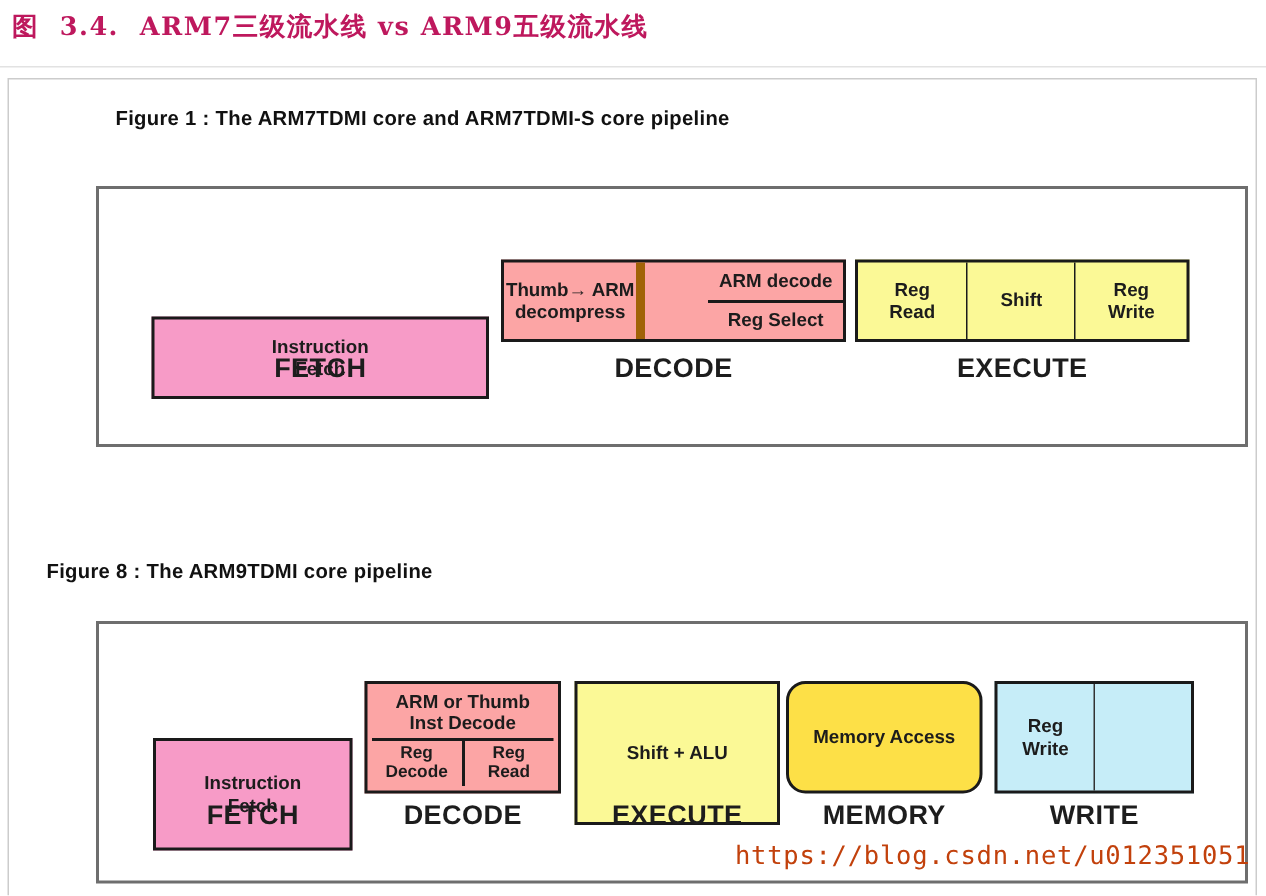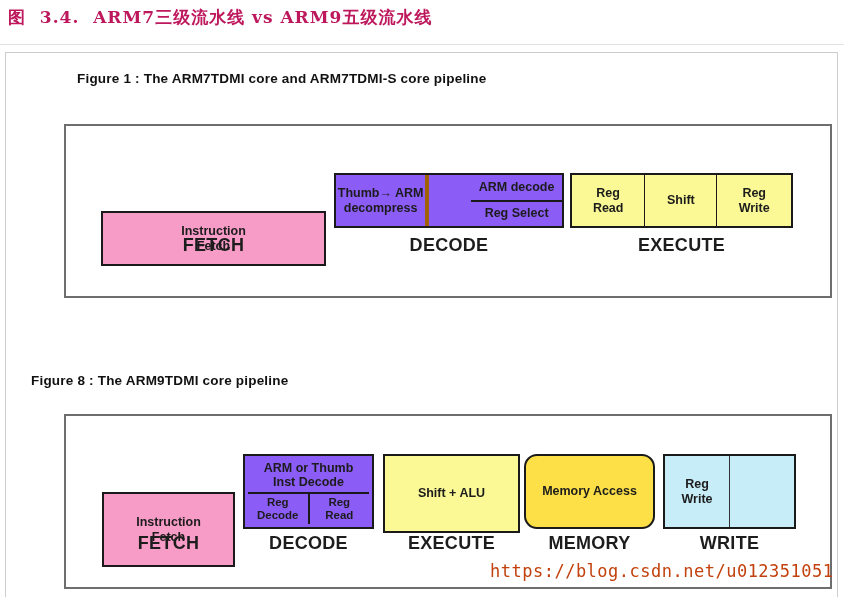--- a/index.html
+++ b/index.html
@@ -66,48 +66,48 @@
     align-items: center;
     justify-content: center;
     text-align: center;
     font-weight: bold;
     font-size: 12.5px;
     line-height: 15px;
     color: #1c1c1c;
     white-space: pre-line;
   }
   .pink   { background: #F79BC7; margin-top: 38px; }
-  .orange { background: #8b5cf6; }
+  .orange { background: #fca5a5; }
   .yellow { background: #FBF996; }
   .green  { background: #fde047; border-radius: 13px; }
   .cyan   { background: #C6EDF8; }
   .cell {
     display: flex;
     align-items: center;
     justify-content: center;
     text-align: center;
     white-space: pre-line;
   }
   
   .f1-fetch  { left: 35px;  top: 47px; width: 225px; height: 55px; }
   .f1-decode { left: 268px; top: 47px; width: 230px; height: 55px; padding: 0; align-items: stretch; }
   .f1-exec   { left: 504px; top: 47px; width: 223px; height: 55px; padding: 0; align-items: stretch; }
   .f1-decode .dleft  { flex: 112 0 0; }
-  .f1-decode .dright { flex: 114 0 0; display: flex; flex-direction: column; border-left: 4px solid #a16207; padding-left: 42px; }
+  .f1-decode .dright { flex: 114 0 0; display: flex; flex-direction: column; border-left: 6px solid #a16207; padding-left: 42px; }
   .f1-decode .dright .cell { flex: 1 1 0; }
   .f1-decode .dright .cell + .cell { border-top: 2px solid #1a1a1a; }
   .f1-exec .cell + .cell { border-left: 1px solid #1a1a1a; }
   .f1-exec .w1 { flex: 58 0 0; }
   .f1-exec .w2 { flex: 57 0 0; }
   .f1-exec .w3 { flex: 49 0 0; }
   .f1-exec .w4 { flex: 59 0 0; }
   
   .f2-fetch  { left: 36px;  top: 38px; width: 133px; height: 75px; }
   .f2-decode { left: 177px; top: 38px; width: 131px; height: 75px; padding: 3px; align-items: stretch; flex-direction: column; }
-  .f2-exec   { left: 317px; top: 38px; width: 137px; height: 79px; }
+  .f2-exec   { left: 317px; top: 38px; width: 137px; height: 96px; }
   .f2-mem    { left: 458px; top: 38px; width: 131px; height: 75px; }
   .f2-write  { left: 597px; top: 38px; width: 133px; height: 75px; padding: 0; align-items: stretch; }
   .f2-decode .dtop { flex: 39 0 0; font-size: 12.5px; line-height: 14px; }
   .f2-decode .dbottom { flex: 36 0 0; display: flex; border-top: 2px solid #1a1a1a; }
   .f2-decode .dbottom .cell { flex: 1 1 0; font-size: 11.5px; line-height: 13px; }
   .f2-decode .dbottom .cell + .cell { border-left: 2px solid #1a1a1a; }
   .f2-write .wleft  { flex: 1 1 0; }
   .f2-write .wright { flex: 1 1 0; border-left: 1px solid #333333; }
   
   .stage-label {

